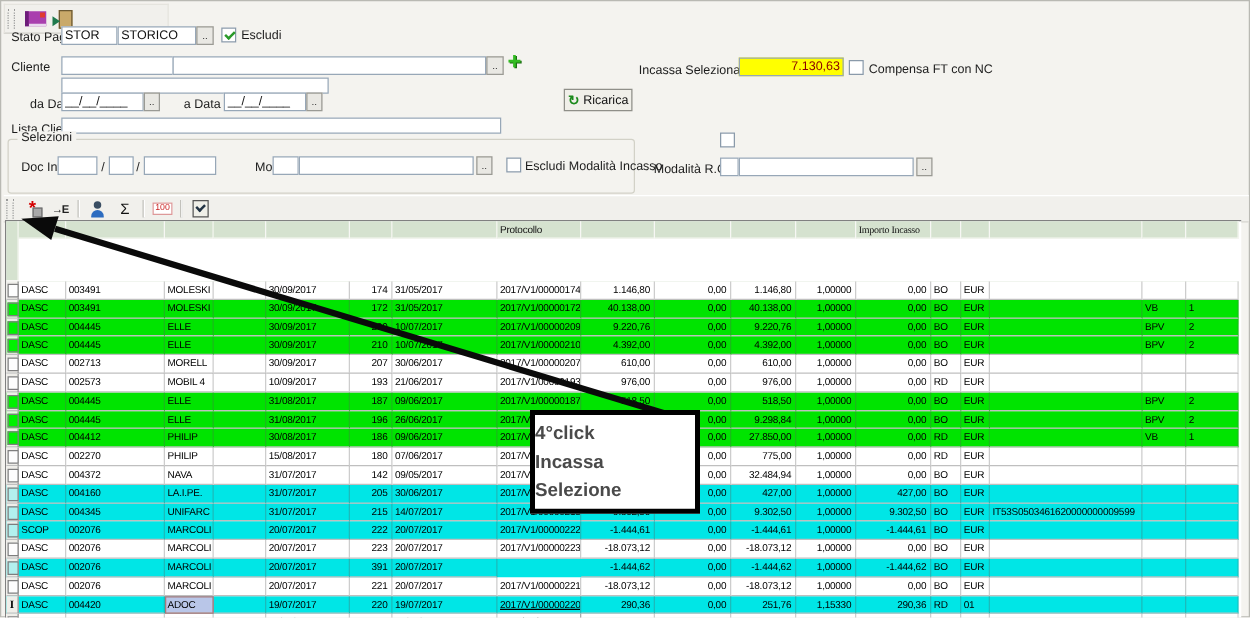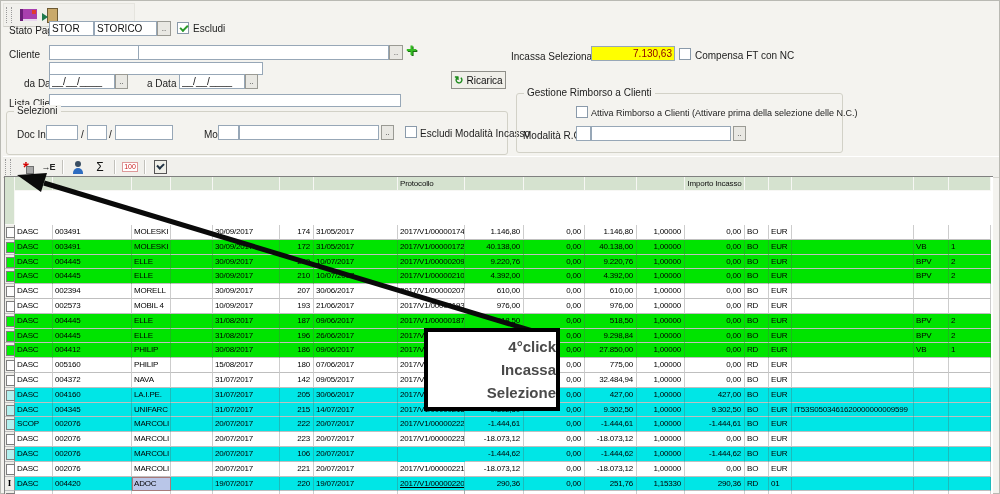--- a/index.html
+++ b/index.html
@@ -75,22 +75,22 @@
           border-bottom:1px solid #bfbfbf;position:relative;font-family:"Liberation Serif",serif;
           font-size:9px;font-weight:bold;text-align:center;line-height:13px;letter-spacing:0;}
   .gutter .sq{position:absolute;left:1px;top:2px;width:7px;height:9px;border:1px solid #7e7e7e;background:#fdfdfd;}
   .gutter .sq.green{background:#00f200;}
   .gutter .sq.cyan{background:#b2f0ee;}
   .focuscell{background:#b9c6e8 !important;outline:1px solid #a87a7a;outline-offset:-1px;}
 
   
   #arrow-svg{position:absolute;left:0;top:0;width:1000px;height:494px;pointer-events:none;z-index:50;}
   .callout{position:absolute;left:423px;top:327px;width:136px;height:83px;background:#fff;border:4px solid #000;
-           box-sizing:border-box;z-index:60;display:flex;flex-direction:column;align-items:flex-end;justify-content:center;
-           font-size:15px;font-weight:bold;color:#4a4a4a;line-height:23px;padding-left:16px;}
+           box-sizing:border-box;z-index:60;display:flex;flex-direction:column;align-items:flex-start;justify-content:center;
+           font-size:15px;font-weight:bold;color:#4a4a4a;line-height:23px;}
 </style>
 </head>
 <body>
 
 <div id="app">
 
   <div class="topbar">
     <span class="gripper"></span>
     <div class="tbtn">
         <span class="ico-book"></span>
@@ -143,25 +143,21 @@
   <input class="fld" style="left: 238px; top: 124px; width: 140px;" value="">
   <button class="browse" style="left:380px;top:124px;width:13px">..</button>
   <span class="cb" style="left:404px;top:125px"></span>
   <span class="lbl" style="left:419px;top:127px">Escludi Modalità Incasso</span>
 
   <span class="lbl" style="left:510px;top:50px">Incassa Selezionato</span>
   <div class="fld totval" style="left:590px;top:45px;width:84px;line-height:13px">7.130,63</div>
   <span class="cb" style="left:678px;top:47px"></span>
   <span class="lbl" style="left:694px;top:49px">Compensa FT con NC</span>
 
-  <div class="groupbox" style="left:515px;top:92px;width:325px;height:58px">
-    <span class="gtitle">Gestione Rimborso a Clienti</span>
-  </div>
   <span class="cb" style="left:575px;top:105px"></span>
-  <span class="lbl" style="left:590px;top:107px;font-size:9px">Attiva Rimborso a Clienti (Attivare prima della selezione delle N.C.)</span>
   <span class="lbl" style="left:522px;top:129px">Modalità R.C.</span>
   <input class="fld" style="left: 575px; top: 125px; width: 15px;" value="">
   <input class="fld" style="left: 590px; top: 125px; width: 140px;" value="">
   <button class="browse" style="left:732px;top:125px;width:13px">..</button>
 
   <div class="gridbar">
     <span class="gripper"></span>
     <div class="gbtn">
         <span class="g-star">*</span>
       </div>
@@ -193,21 +189,21 @@
         <div class="hcell" style="width: 39px;"></div>
         <div class="hcell" style="width: 42px;"></div>
         <div class="hcell" style="width: 67px;"></div>
         <div class="hcell" style="width: 34px;"></div>
         <div class="hcell" style="width: 84px;"></div>
         <div class="hcell" style="width: 67px;">Protocollo</div>
         <div class="hcell" style="width: 59px;"></div>
         <div class="hcell" style="width: 61px;"></div>
         <div class="hcell" style="width: 52px;"></div>
         <div class="hcell" style="width: 48px;"></div>
-        <div class="hcell" style="width: 60px; text-align: center;">Importo Incasso</div>
+        <div class="hcell" style="width: 60px; text-align: left; font-family: Liberation Serif, serif;">Importo Incasso</div>
         <div class="hcell" style="width: 24px;"></div>
         <div class="hcell" style="width: 23px;"></div>
         <div class="hcell" style="width: 122px;"></div>
         <div class="hcell" style="width: 35px;"></div>
         <div class="hcell" style="width: 42px;"></div>
       </div>
     <div class="hmain" id="hmain" style="margin-left: 10px;">
         <div class="hcell" style="width: 38px;">Stato</div>
         <div class="hcell" style="width: 79px;">Codice Cliente</div>
         <div class="hcell" style="width: 39px;">Ragione Sociale</div>
@@ -323,21 +319,21 @@
           <div class="gcell" style="width: 23px;">EUR</div>
           <div class="gcell" style="width: 122px;"></div>
           <div class="gcell" style="width: 35px;">BPV</div>
           <div class="gcell" style="width: 42px;">2</div>
         </div>
         <div class="grow white">
           <div class="gutter">
             <span class="sq "></span>
           </div>
           <div class="gcell" style="width: 38px;">DASC</div>
-          <div class="gcell" style="width: 79px;">002394</div>
+          <div class="gcell" style="width: 79px;">002713</div>
           <div class="gcell" style="width: 39px;">MORELL</div>
           <div class="gcell" style="width: 42px;"></div>
           <div class="gcell" style="width: 67px;">30/09/2017</div>
           <div class="gcell r" style="width: 34px;">207</div>
           <div class="gcell" style="width: 84px;">30/06/2017</div>
           <div class="gcell" style="width: 67px;">2017/V1/00000207</div>
           <div class="gcell r" style="width: 59px;">610,00</div>
           <div class="gcell r" style="width: 61px;">0,00</div>
           <div class="gcell r" style="width: 52px;">610,00</div>
           <div class="gcell r" style="width: 48px;">1,00000</div>
@@ -438,21 +434,21 @@
           <div class="gcell" style="width: 23px;">EUR</div>
           <div class="gcell" style="width: 122px;"></div>
           <div class="gcell" style="width: 35px;">VB</div>
           <div class="gcell" style="width: 42px;">1</div>
         </div>
         <div class="grow white">
           <div class="gutter">
             <span class="sq "></span>
           </div>
           <div class="gcell" style="width: 38px;">DASC</div>
-          <div class="gcell" style="width: 79px;">005160</div>
+          <div class="gcell" style="width: 79px;">002270</div>
           <div class="gcell" style="width: 39px;">PHILIP</div>
           <div class="gcell" style="width: 42px;"></div>
           <div class="gcell" style="width: 67px;">15/08/2017</div>
           <div class="gcell r" style="width: 34px;">180</div>
           <div class="gcell" style="width: 84px;">07/06/2017</div>
           <div class="gcell" style="width: 67px;">2017/V1/00000180</div>
           <div class="gcell r" style="width: 59px;">775,00</div>
           <div class="gcell r" style="width: 61px;">0,00</div>
           <div class="gcell r" style="width: 52px;">775,00</div>
           <div class="gcell r" style="width: 48px;">1,00000</div>
@@ -580,21 +576,21 @@
         </div>
         <div class="grow cyan">
           <div class="gutter">
             <span class="sq cyan"></span>
           </div>
           <div class="gcell" style="width: 38px;">DASC</div>
           <div class="gcell" style="width: 79px;">002076</div>
           <div class="gcell" style="width: 39px;">MARCOLI</div>
           <div class="gcell" style="width: 42px;"></div>
           <div class="gcell" style="width: 67px;">20/07/2017</div>
-          <div class="gcell r" style="width: 34px;">106</div>
+          <div class="gcell r" style="width: 34px;">391</div>
           <div class="gcell" style="width: 84px;">20/07/2017</div>
           <div class="gcell" style="width: 67px; margin-top: 44px;">2017/V1/00000224</div>
           <div class="gcell r" style="width: 59px;">-1.444,62</div>
           <div class="gcell r" style="width: 61px;">0,00</div>
           <div class="gcell r" style="width: 52px;">-1.444,62</div>
           <div class="gcell r" style="width: 48px;">1,00000</div>
           <div class="gcell r" style="width: 60px;">-1.444,62</div>
           <div class="gcell" style="width: 24px;">BO</div>
           <div class="gcell" style="width: 23px;">EUR</div>
           <div class="gcell" style="width: 122px;"></div>

